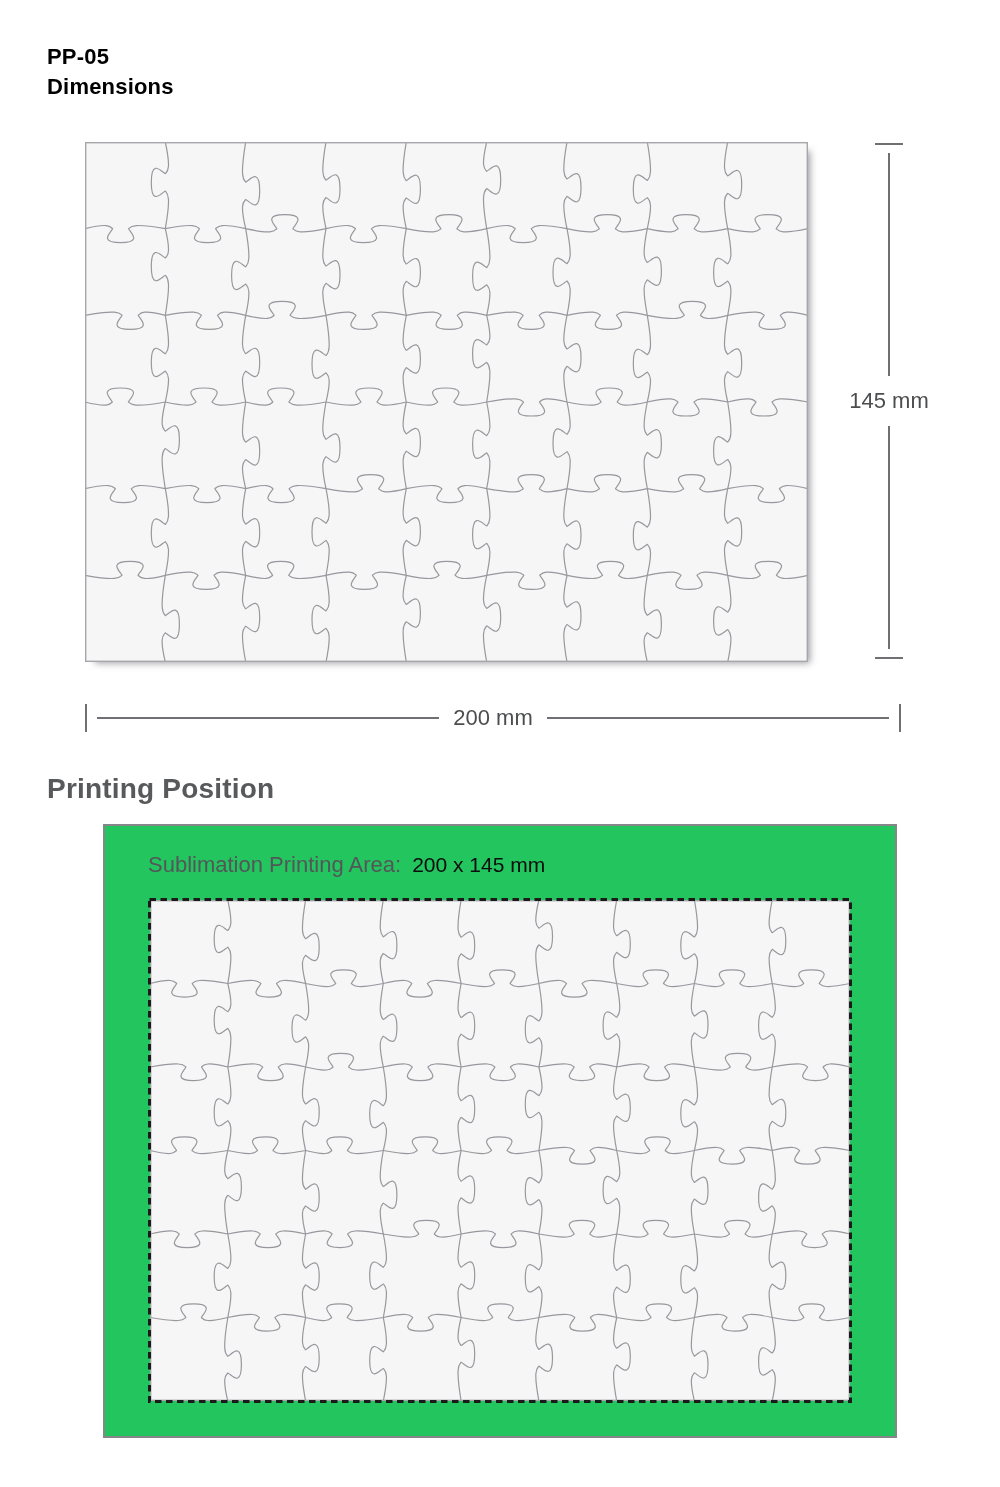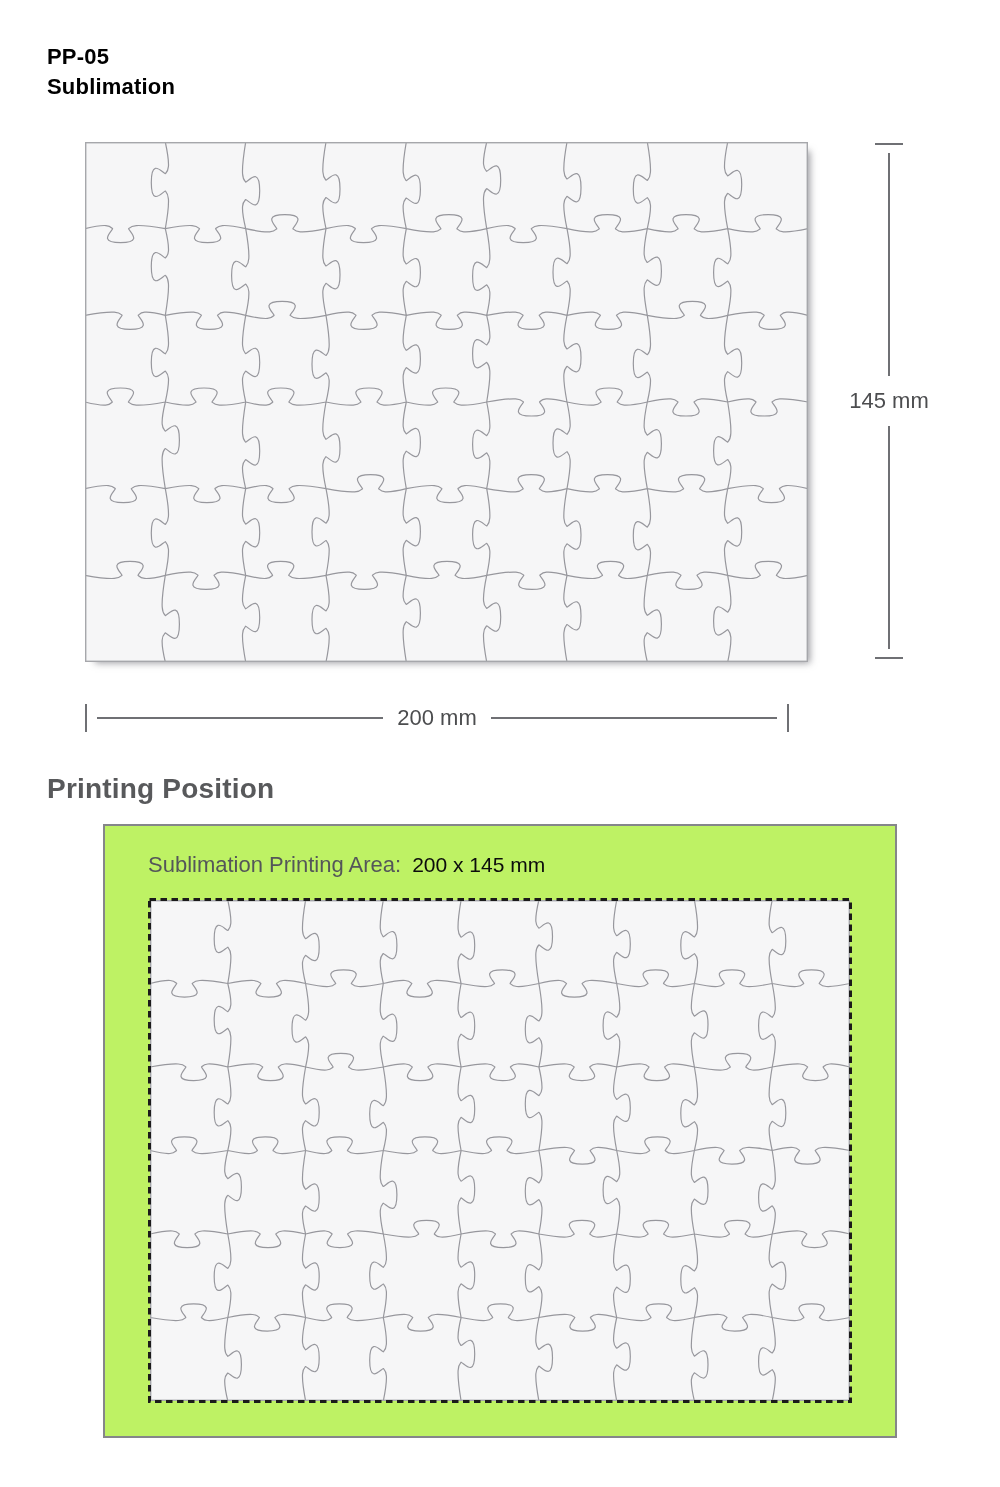--- a/index.html
+++ b/index.html
@@ -34,33 +34,33 @@
     position:absolute; left:874px; top:143px; width:30px; height:516px;
     display:flex; flex-direction:column; align-items:center;
   }
   .vdim .cap{ width:28px; height:2px; background:#6f7074; flex:0 0 auto; }
   .vdim .line{ width:2px; flex:1 1 auto; background:#6f7074; margin:8px 0; }
   .vdim .lbl{
     flex:0 0 auto; margin:4px 16px; white-space:nowrap;
     font-size:22px; color:#4c4d4f;
   }
   .hdim{
-    position:absolute; left:85px; top:703px; width:704px; height:30px;
+    position:absolute; left:85px; top:703px; width:816px; height:30px;
     display:flex; flex-direction:row; align-items:center;justify-content:center;
   }
   .hdim .cap{ width:2px; height:28px; background:#6f7074; flex:0 0 auto; }
   .hdim .line{ height:2px; flex:1 1 auto; background:#6f7074; margin:0 10px; }
   .hdim .lbl{
     flex:0 0 auto; margin:0 4px; white-space:nowrap;
     font-size:22px; color:#4c4d4f;
   }
   
   .pbox{
     position:absolute; left:103px; top:824px; width:794px; height:614px;
-    border:2px solid #85868a; background:#bef264;
+    border:2px solid #85868a; background:#22c55e;
   }
   .plabel{
     position:absolute; left:43px; top:26px; white-space:nowrap;
     font-size:22px; color:#545659;
   }
   .plabel .value{ font-size:21px; color:#0c0c0c; margin-left:11px; }
   .dashed-area{
     position:absolute; left:43px; top:72px; width:704px; height:505px;
   }
   .dashed-area .photo-2{
@@ -68,21 +68,21 @@
   }
   .dash-rect{ position:absolute; left:0; top:0; pointer-events:none; }
 </style>
 </head>
 <body>
 
 <div class="sheet">
 
   <div class="title-block">
     <div>PP-05</div>
-    <div>Sublimation</div>
+    <div>Dimensions</div>
   </div>
 
   <div class="photo photo-1">
     <svg id="pz1" viewBox="0 0 723 520" preserveAspectRatio="none">
         <rect x="0" y="0" width="723" height="520" fill="#f6f6f7"></rect>
         <path d="M0.0,86.7C23.5,80.8 25.1,84.4 27.6,86.7C26.0,90.4 13.1,100.7 35.6,100.7C58.1,100.7 45.2,90.4 43.6,86.7C46.0,84.4 47.6,80.8 80.3,86.7M80.3,86.7C110.5,80.8 112.1,84.4 114.5,86.7C112.9,90.4 100.1,100.7 122.6,100.7C145.1,100.7 132.2,90.4 130.6,86.7C133.0,84.4 134.6,80.8 160.7,86.7M160.7,86.7C187.8,92.6 189.4,88.9 191.8,86.7C190.2,83.0 177.4,72.6 199.8,72.6C222.3,72.6 209.5,83.0 207.9,86.7C210.3,88.9 211.9,92.6 241.0,86.7M241.0,86.7C266.4,80.8 268.0,84.4 270.4,86.7C268.8,90.4 256.0,100.7 278.5,100.7C300.9,100.7 288.1,90.4 286.5,86.7C288.9,84.4 290.5,80.8 321.3,86.7M321.3,86.7C351.9,92.6 353.5,88.9 355.9,86.7C354.3,83.0 341.4,72.6 363.9,72.6C386.4,72.6 373.5,83.0 371.9,86.7C374.3,88.9 376.0,92.6 401.7,86.7M401.7,86.7C426.2,80.8 427.8,84.4 430.2,86.7C428.6,90.4 415.7,100.7 438.2,100.7C460.7,100.7 447.9,90.4 446.3,86.7C448.7,84.4 450.3,80.8 482.0,86.7M482.0,86.7C510.3,92.6 511.9,88.9 514.3,86.7C512.7,83.0 499.9,72.6 522.4,72.6C544.9,72.6 532.0,83.0 530.4,86.7C532.8,88.9 534.4,92.6 562.3,86.7M562.3,86.7C589.1,92.6 590.7,88.9 593.1,86.7C591.5,83.0 578.6,72.6 601.1,72.6C623.6,72.6 610.8,83.0 609.2,86.7C611.6,88.9 613.2,92.6 642.7,86.7M642.7,86.7C671.1,92.6 672.8,88.9 675.2,86.7C673.6,83.0 660.7,72.6 683.2,72.6C705.7,72.6 692.8,83.0 691.2,86.7C693.6,88.9 695.2,92.6 723.0,86.7M0.0,173.3C33.1,167.4 34.7,171.1 37.1,173.3C35.5,177.0 22.7,187.4 45.2,187.4C67.7,187.4 54.8,177.0 53.2,173.3C55.6,171.1 57.2,167.4 80.3,173.3M80.3,173.3C112.4,167.4 114.0,171.1 116.4,173.3C114.8,177.0 102.0,187.4 124.4,187.4C146.9,187.4 134.1,177.0 132.5,173.3C134.9,171.1 136.5,167.4 160.7,173.3M160.7,173.3C185.1,179.2 186.7,175.6 189.1,173.3C187.5,169.6 174.6,159.3 197.1,159.3C219.6,159.3 206.8,169.6 205.1,173.3C207.6,175.6 209.2,179.2 241.0,173.3M241.0,173.3C266.9,167.4 268.5,171.1 271.0,173.3C269.3,177.0 256.5,187.4 279.0,187.4C301.5,187.4 288.6,177.0 287.0,173.3C289.4,171.1 291.0,167.4 321.3,173.3M321.3,173.3C352.2,167.4 353.8,171.1 356.2,173.3C354.6,177.0 341.7,187.4 364.2,187.4C386.7,187.4 373.9,177.0 372.3,173.3C374.7,171.1 376.3,167.4 401.7,173.3M401.7,173.3C434.1,167.4 435.7,171.1 438.1,173.3C436.5,177.0 423.7,187.4 446.1,187.4C468.6,187.4 455.8,177.0 454.2,173.3C456.6,171.1 458.2,167.4 482.0,173.3M482.0,173.3C511.4,167.4 513.0,171.1 515.4,173.3C513.8,177.0 500.9,187.4 523.4,187.4C545.9,187.4 533.1,177.0 531.5,173.3C533.9,171.1 535.5,167.4 562.3,173.3M562.3,173.3C595.3,179.2 596.9,175.6 599.3,173.3C597.7,169.6 584.9,159.3 607.4,159.3C629.9,159.3 617.0,169.6 615.4,173.3C617.8,175.6 619.4,179.2 642.7,173.3M642.7,173.3C675.2,167.4 676.8,171.1 679.2,173.3C677.6,177.0 664.7,187.4 687.2,187.4C709.7,187.4 696.9,177.0 695.3,173.3C697.7,171.1 699.3,167.4 723.0,173.3M0.0,260.0C23.3,265.9 24.9,262.2 27.3,260.0C25.7,256.3 12.9,246.0 35.4,246.0C57.9,246.0 45.0,256.3 43.4,260.0C45.8,262.2 47.4,265.9 80.3,260.0M80.3,260.0C107.0,265.9 108.6,262.2 111.0,260.0C109.4,256.3 96.5,246.0 119.0,246.0C141.5,246.0 128.6,256.3 127.0,260.0C129.4,262.2 131.1,265.9 160.7,260.0M160.7,260.0C183.8,265.9 185.4,262.2 187.8,260.0C186.2,256.3 173.3,246.0 195.8,246.0C218.3,246.0 205.5,256.3 203.9,260.0C206.3,262.2 207.9,265.9 241.0,260.0M241.0,260.0C271.9,265.9 273.5,262.2 275.9,260.0C274.3,256.3 261.5,246.0 284.0,246.0C306.5,246.0 293.6,256.3 292.0,260.0C294.4,262.2 296.0,265.9 321.3,260.0M321.3,260.0C348.7,265.9 350.3,262.2 352.7,260.0C351.1,256.3 338.2,246.0 360.7,246.0C383.2,246.0 370.4,256.3 368.8,260.0C371.2,262.2 372.8,265.9 401.7,260.0M401.7,260.0C434.4,254.1 436.1,257.8 438.5,260.0C436.9,263.7 424.0,274.0 446.5,274.0C469.0,274.0 456.1,263.7 454.5,260.0C456.9,257.8 458.5,254.1 482.0,260.0M482.0,260.0C512.1,265.9 513.7,262.2 516.1,260.0C514.5,256.3 501.6,246.0 524.1,246.0C546.6,246.0 533.8,256.3 532.2,260.0C534.6,262.2 536.2,265.9 562.3,260.0M562.3,260.0C588.9,254.1 590.6,257.8 593.0,260.0C591.4,263.7 578.5,274.0 601.0,274.0C623.5,274.0 610.6,263.7 609.0,260.0C611.4,257.8 613.0,254.1 642.7,260.0M642.7,260.0C667.0,254.1 668.6,257.8 671.0,260.0C669.4,263.7 656.5,274.0 679.0,274.0C701.5,274.0 688.6,263.7 687.0,260.0C689.4,257.8 691.1,254.1 723.0,260.0M0.0,346.7C26.3,340.8 27.9,344.4 30.3,346.7C28.7,350.4 15.8,360.7 38.3,360.7C60.8,360.7 48.0,350.4 46.3,346.7C48.8,344.4 50.4,340.8 80.3,346.7M80.3,346.7C109.8,340.8 111.4,344.4 113.8,346.7C112.2,350.4 99.4,360.7 121.9,360.7C144.4,360.7 131.5,350.4 129.9,346.7C132.3,344.4 133.9,340.8 160.7,346.7M160.7,346.7C184.0,340.8 185.6,344.4 188.0,346.7C186.4,350.4 173.6,360.7 196.1,360.7C218.6,360.7 205.7,350.4 204.1,346.7C206.5,344.4 208.1,340.8 241.0,346.7M241.0,346.7C273.5,352.6 275.1,348.9 277.5,346.7C275.9,343.0 263.1,332.6 285.6,332.6C308.1,332.6 295.2,343.0 293.6,346.7C296.0,348.9 297.6,352.6 321.3,346.7M321.3,346.7C352.9,340.8 354.5,344.4 356.9,346.7C355.3,350.4 342.4,360.7 364.9,360.7C387.4,360.7 374.6,350.4 372.9,346.7C375.4,344.4 377.0,340.8 401.7,346.7M401.7,346.7C434.2,352.6 435.8,348.9 438.2,346.7C436.6,343.0 423.7,332.6 446.2,332.6C468.7,332.6 455.9,343.0 454.3,346.7C456.7,348.9 458.3,352.6 482.0,346.7M482.0,346.7C510.4,352.6 512.0,348.9 514.4,346.7C512.8,343.0 500.0,332.6 522.5,332.6C545.0,332.6 532.1,343.0 530.5,346.7C532.9,348.9 534.5,352.6 562.3,346.7M562.3,346.7C594.5,352.6 596.1,348.9 598.6,346.7C596.9,343.0 584.1,332.6 606.6,332.6C629.1,332.6 616.2,343.0 614.6,346.7C617.0,348.9 618.6,352.6 642.7,346.7M642.7,346.7C674.3,340.8 675.9,344.4 678.3,346.7C676.7,350.4 663.9,360.7 686.4,360.7C708.9,360.7 696.0,350.4 694.4,346.7C696.8,344.4 698.4,340.8 723.0,346.7M0.0,433.3C33.0,439.2 34.6,435.6 37.0,433.3C35.4,429.6 22.5,419.3 45.0,419.3C67.5,419.3 54.7,429.6 53.0,433.3C55.5,435.6 57.1,439.2 80.3,433.3M80.3,433.3C109.0,427.4 110.6,431.1 113.0,433.3C111.4,437.0 98.5,447.4 121.0,447.4C143.5,447.4 130.6,437.0 129.0,433.3C131.5,431.1 133.1,427.4 160.7,433.3M160.7,433.3C183.6,439.2 185.2,435.6 187.6,433.3C186.0,429.6 173.2,419.3 195.7,419.3C218.2,419.3 205.3,429.6 203.7,433.3C206.1,435.6 207.7,439.2 241.0,433.3M241.0,433.3C267.3,427.4 268.9,431.1 271.3,433.3C269.7,437.0 256.9,447.4 279.4,447.4C301.9,447.4 289.0,437.0 287.4,433.3C289.8,431.1 291.4,427.4 321.3,433.3M321.3,433.3C350.0,439.2 351.6,435.6 354.0,433.3C352.4,429.6 339.5,419.3 362.0,419.3C384.5,419.3 371.7,429.6 370.1,433.3C372.5,435.6 374.1,439.2 401.7,433.3M401.7,433.3C434.8,427.4 436.4,431.1 438.8,433.3C437.2,437.0 424.3,447.4 446.8,447.4C469.3,447.4 456.5,437.0 454.8,433.3C457.3,431.1 458.9,427.4 482.0,433.3M482.0,433.3C513.5,439.2 515.1,435.6 517.5,433.3C515.9,429.6 503.0,419.3 525.5,419.3C548.0,419.3 535.2,429.6 533.6,433.3C536.0,435.6 537.6,439.2 562.3,433.3M562.3,433.3C591.9,427.4 593.5,431.1 596.0,433.3C594.3,437.0 581.5,447.4 604.0,447.4C626.5,447.4 613.6,437.0 612.0,433.3C614.4,431.1 616.0,427.4 642.7,433.3M642.7,433.3C671.3,439.2 672.9,435.6 675.3,433.3C673.7,429.6 660.9,419.3 683.4,419.3C705.9,419.3 693.0,429.6 691.4,433.3C693.8,435.6 695.4,439.2 723.0,433.3M80.3,0.0C86.2,27.4 82.6,29.1 80.3,31.7C76.6,30.0 66.3,16.1 66.3,40.4C66.3,64.6 76.6,50.8 80.3,49.0C82.6,51.6 86.2,53.4 80.3,86.7M80.3,86.7C86.2,111.6 82.6,113.4 80.3,116.0C76.6,114.2 66.3,100.4 66.3,124.6C66.3,148.9 76.6,135.0 80.3,133.3C82.6,135.9 86.2,137.6 80.3,173.3M80.3,173.3C86.2,207.4 82.6,209.2 80.3,211.8C76.6,210.0 66.3,196.2 66.3,220.4C66.3,244.7 76.6,230.8 80.3,229.1C82.6,231.7 86.2,233.4 80.3,260.0M80.3,260.0C74.4,284.9 78.1,286.6 80.3,289.2C84.0,287.5 94.4,273.6 94.4,297.9C94.4,322.1 84.0,308.3 80.3,306.5C78.1,309.1 74.4,310.9 80.3,346.7M80.3,346.7C86.2,378.1 82.6,379.8 80.3,382.4C76.6,380.7 66.3,366.8 66.3,391.1C66.3,415.3 76.6,401.5 80.3,399.7C82.6,402.3 86.2,404.1 80.3,433.3M80.3,433.3C74.4,469.2 78.1,471.0 80.3,473.6C84.0,471.8 94.4,458.0 94.4,482.2C94.4,506.5 84.0,492.6 80.3,490.9C78.1,493.5 74.4,495.2 80.3,520.0M160.7,0.0C154.8,35.8 158.4,37.5 160.7,40.1C164.4,38.4 174.7,24.5 174.7,48.8C174.7,73.1 164.4,59.2 160.7,57.5C158.4,60.1 154.8,61.8 160.7,86.7M160.7,86.7C166.6,120.4 162.9,122.2 160.7,124.8C157.0,123.0 146.6,109.2 146.6,133.4C146.6,157.7 157.0,143.8 160.7,142.1C162.9,144.7 166.6,146.4 160.7,173.3M160.7,173.3C154.8,207.4 158.4,209.1 160.7,211.7C164.4,210.0 174.7,196.1 174.7,220.4C174.7,244.7 164.4,230.8 160.7,229.1C158.4,231.7 154.8,233.4 160.7,260.0M160.7,260.0C154.8,295.9 158.4,297.6 160.7,300.2C164.4,298.5 174.7,284.6 174.7,308.9C174.7,333.2 164.4,319.3 160.7,317.6C158.4,320.2 154.8,321.9 160.7,346.7M160.7,346.7C154.8,377.8 158.4,379.5 160.7,382.1C164.4,380.4 174.7,366.5 174.7,390.8C174.7,415.0 164.4,401.2 160.7,399.4C158.4,402.0 154.8,403.8 160.7,433.3M160.7,433.3C154.8,462.5 158.4,464.2 160.7,466.8C164.4,465.1 174.7,451.2 174.7,475.5C174.7,499.8 164.4,485.9 160.7,484.2C158.4,486.8 154.8,488.5 160.7,520.0M241.0,0.0C235.1,33.9 238.8,35.6 241.0,38.2C244.7,36.5 255.0,22.6 255.0,46.9C255.0,71.1 244.7,57.3 241.0,55.5C238.8,58.1 235.1,59.9 241.0,86.7M241.0,86.7C235.1,119.7 238.8,121.4 241.0,124.0C244.7,122.3 255.0,108.4 255.0,132.7C255.0,156.9 244.7,143.1 241.0,141.3C238.8,143.9 235.1,145.7 241.0,173.3M241.0,173.3C246.9,209.2 243.2,210.9 241.0,213.5C237.3,211.8 227.0,197.9 227.0,222.2C227.0,246.5 237.3,232.6 241.0,230.9C243.2,233.5 246.9,235.2 241.0,260.0M241.0,260.0C235.1,293.0 238.8,294.7 241.0,297.3C244.7,295.6 255.0,281.7 255.0,306.0C255.0,330.3 244.7,316.4 241.0,314.7C238.8,317.3 235.1,319.0 241.0,346.7M241.0,346.7C246.9,376.9 243.2,378.6 241.0,381.2C237.3,379.5 227.0,365.6 227.0,389.9C227.0,414.1 237.3,400.3 241.0,398.5C243.2,401.1 246.9,402.9 241.0,433.3M241.0,433.3C246.9,464.6 243.2,466.3 241.0,468.9C237.3,467.2 227.0,453.3 227.0,477.6C227.0,501.9 237.3,488.0 241.0,486.3C243.2,488.9 246.9,490.6 241.0,520.0M321.3,0.0C315.4,34.3 319.1,36.1 321.3,38.7C325.0,36.9 335.4,23.1 335.4,47.3C335.4,71.6 325.0,57.7 321.3,56.0C319.1,58.6 315.4,60.3 321.3,86.7M321.3,86.7C315.4,117.6 319.1,119.4 321.3,122.0C325.0,120.2 335.4,106.4 335.4,130.6C335.4,154.9 325.0,141.0 321.3,139.3C319.1,141.9 315.4,143.6 321.3,173.3M321.3,173.3C315.4,204.0 319.1,205.7 321.3,208.3C325.0,206.6 335.4,192.7 335.4,217.0C335.4,241.2 325.0,227.4 321.3,225.6C319.1,228.2 315.4,230.0 321.3,260.0M321.3,260.0C315.4,287.5 319.1,289.3 321.3,291.9C325.0,290.1 335.4,276.3 335.4,300.5C335.4,324.8 325.0,310.9 321.3,309.2C319.1,311.8 315.4,313.5 321.3,346.7M321.3,346.7C315.4,376.7 319.1,378.5 321.3,381.1C325.0,379.3 335.4,365.5 335.4,389.7C335.4,414.0 325.0,400.1 321.3,398.4C319.1,401.0 315.4,402.7 321.3,433.3M321.3,433.3C315.4,458.1 319.1,459.8 321.3,462.4C325.0,460.7 335.4,446.8 335.4,471.1C335.4,495.3 325.0,481.5 321.3,479.7C319.1,482.3 315.4,484.1 321.3,520.0M401.7,0.0C395.8,25.0 399.4,26.7 401.7,29.3C405.4,27.6 415.7,13.7 415.7,38.0C415.7,62.2 405.4,48.4 401.7,46.6C399.4,49.2 395.8,51.0 401.7,86.7M401.7,86.7C407.6,121.2 403.9,123.0 401.7,125.6C398.0,123.8 387.6,110.0 387.6,134.2C387.6,158.5 398.0,144.6 401.7,142.9C403.9,145.5 407.6,147.2 401.7,173.3M401.7,173.3C407.6,198.7 403.9,200.4 401.7,203.0C398.0,201.3 387.6,187.4 387.6,211.7C387.6,236.0 398.0,222.1 401.7,220.4C403.9,223.0 407.6,224.7 401.7,260.0M401.7,260.0C407.6,289.3 403.9,291.0 401.7,293.6C398.0,291.9 387.6,278.0 387.6,302.3C387.6,326.5 398.0,312.7 401.7,310.9C403.9,313.5 407.6,315.3 401.7,346.7M401.7,346.7C407.6,379.6 403.9,381.4 401.7,384.0C398.0,382.2 387.6,368.4 387.6,392.6C387.6,416.9 398.0,403.0 401.7,401.3C403.9,403.9 407.6,405.6 401.7,433.3M401.7,433.3C395.8,462.1 399.4,463.8 401.7,466.4C405.4,464.7 415.7,450.8 415.7,475.1C415.7,499.4 405.4,485.5 401.7,483.8C399.4,486.4 395.8,488.1 401.7,520.0M482.0,0.0C476.1,32.7 479.8,34.4 482.0,37.0C485.7,35.3 496.0,21.4 496.0,45.7C496.0,70.0 485.7,56.1 482.0,54.4C479.8,57.0 476.1,58.7 482.0,86.7M482.0,86.7C487.9,117.3 484.2,119.1 482.0,121.7C478.3,119.9 468.0,106.1 468.0,130.3C468.0,154.6 478.3,140.7 482.0,139.0C484.2,141.6 487.9,143.3 482.0,173.3M482.0,173.3C476.1,202.7 479.8,204.4 482.0,207.0C485.7,205.3 496.0,191.4 496.0,215.7C496.0,239.9 485.7,226.1 482.0,224.3C479.8,226.9 476.1,228.7 482.0,260.0M482.0,260.0C487.9,288.0 484.2,289.7 482.0,292.3C478.3,290.6 468.0,276.7 468.0,301.0C468.0,325.3 478.3,311.4 482.0,309.7C484.2,312.3 487.9,314.0 482.0,346.7M482.0,346.7C476.1,380.1 479.8,381.8 482.0,384.4C485.7,382.7 496.0,368.8 496.0,393.1C496.0,417.4 485.7,403.5 482.0,401.8C479.8,404.4 476.1,406.1 482.0,433.3M482.0,433.3C476.1,460.9 479.8,462.6 482.0,465.2C485.7,463.5 496.0,449.6 496.0,473.9C496.0,498.1 485.7,484.3 482.0,482.5C479.8,485.1 476.1,486.9 482.0,520.0M562.3,0.0C568.2,34.0 564.6,35.8 562.3,38.4C558.6,36.6 548.3,22.8 548.3,47.0C548.3,71.3 558.6,57.4 562.3,55.7C564.6,58.3 568.2,60.0 562.3,86.7M562.3,86.7C556.4,116.2 560.1,117.9 562.3,120.5C566.0,118.8 576.4,104.9 576.4,129.2C576.4,153.5 566.0,139.6 562.3,137.9C560.1,140.5 556.4,142.2 562.3,173.3M562.3,173.3C568.2,208.4 564.6,210.1 562.3,212.7C558.6,211.0 548.3,197.1 548.3,221.4C548.3,245.7 558.6,231.8 562.3,230.1C564.6,232.7 568.2,234.4 562.3,260.0M562.3,260.0C556.4,288.8 560.1,290.5 562.3,293.1C566.0,291.4 576.4,277.5 576.4,301.8C576.4,326.0 566.0,312.2 562.3,310.4C560.1,313.0 556.4,314.8 562.3,346.7M562.3,346.7C568.2,380.7 564.6,382.5 562.3,385.1C558.6,383.3 548.3,369.5 548.3,393.7C548.3,418.0 558.6,404.1 562.3,402.4C564.6,405.0 568.2,406.7 562.3,433.3M562.3,433.3C556.4,469.0 560.1,470.7 562.3,473.3C566.0,471.6 576.4,457.7 576.4,482.0C576.4,506.3 566.0,492.4 562.3,490.7C560.1,493.3 556.4,495.0 562.3,520.0M642.7,0.0C636.8,29.6 640.4,31.3 642.7,33.9C646.4,32.2 656.7,18.3 656.7,42.6C656.7,66.9 646.4,53.0 642.7,51.3C640.4,53.9 636.8,55.6 642.7,86.7M642.7,86.7C648.6,117.4 644.9,119.2 642.7,121.8C639.0,120.0 628.6,106.2 628.6,130.4C628.6,154.7 639.0,140.8 642.7,139.1C644.9,141.7 648.6,143.4 642.7,173.3M642.7,173.3C636.8,208.0 640.4,209.7 642.7,212.3C646.4,210.6 656.7,196.7 656.7,221.0C656.7,245.3 646.4,231.4 642.7,229.7C640.4,232.3 636.8,234.0 642.7,260.0M642.7,260.0C648.6,295.8 644.9,297.5 642.7,300.1C639.0,298.4 628.6,284.5 628.6,308.8C628.6,333.1 639.0,319.2 642.7,317.5C644.9,320.1 648.6,321.8 642.7,346.7M642.7,346.7C636.8,377.0 640.4,378.7 642.7,381.3C646.4,379.6 656.7,365.7 656.7,390.0C656.7,414.2 646.4,400.4 642.7,398.6C640.4,401.2 636.8,403.0 642.7,433.3M642.7,433.3C648.6,465.9 644.9,467.6 642.7,470.2C639.0,468.5 628.6,454.6 628.6,478.9C628.6,503.2 639.0,489.3 642.7,487.6C644.9,490.2 648.6,491.9 642.7,520.0" fill="none" stroke="#97979d" stroke-width="1.2" stroke-linecap="round" stroke-linejoin="round"></path>
         <rect x="0.7" y="0.7" width="721.6" height="518.6" fill="none" stroke="#a6a7ab" stroke-width="1.4"></rect>
       </svg>
   </div>
 

